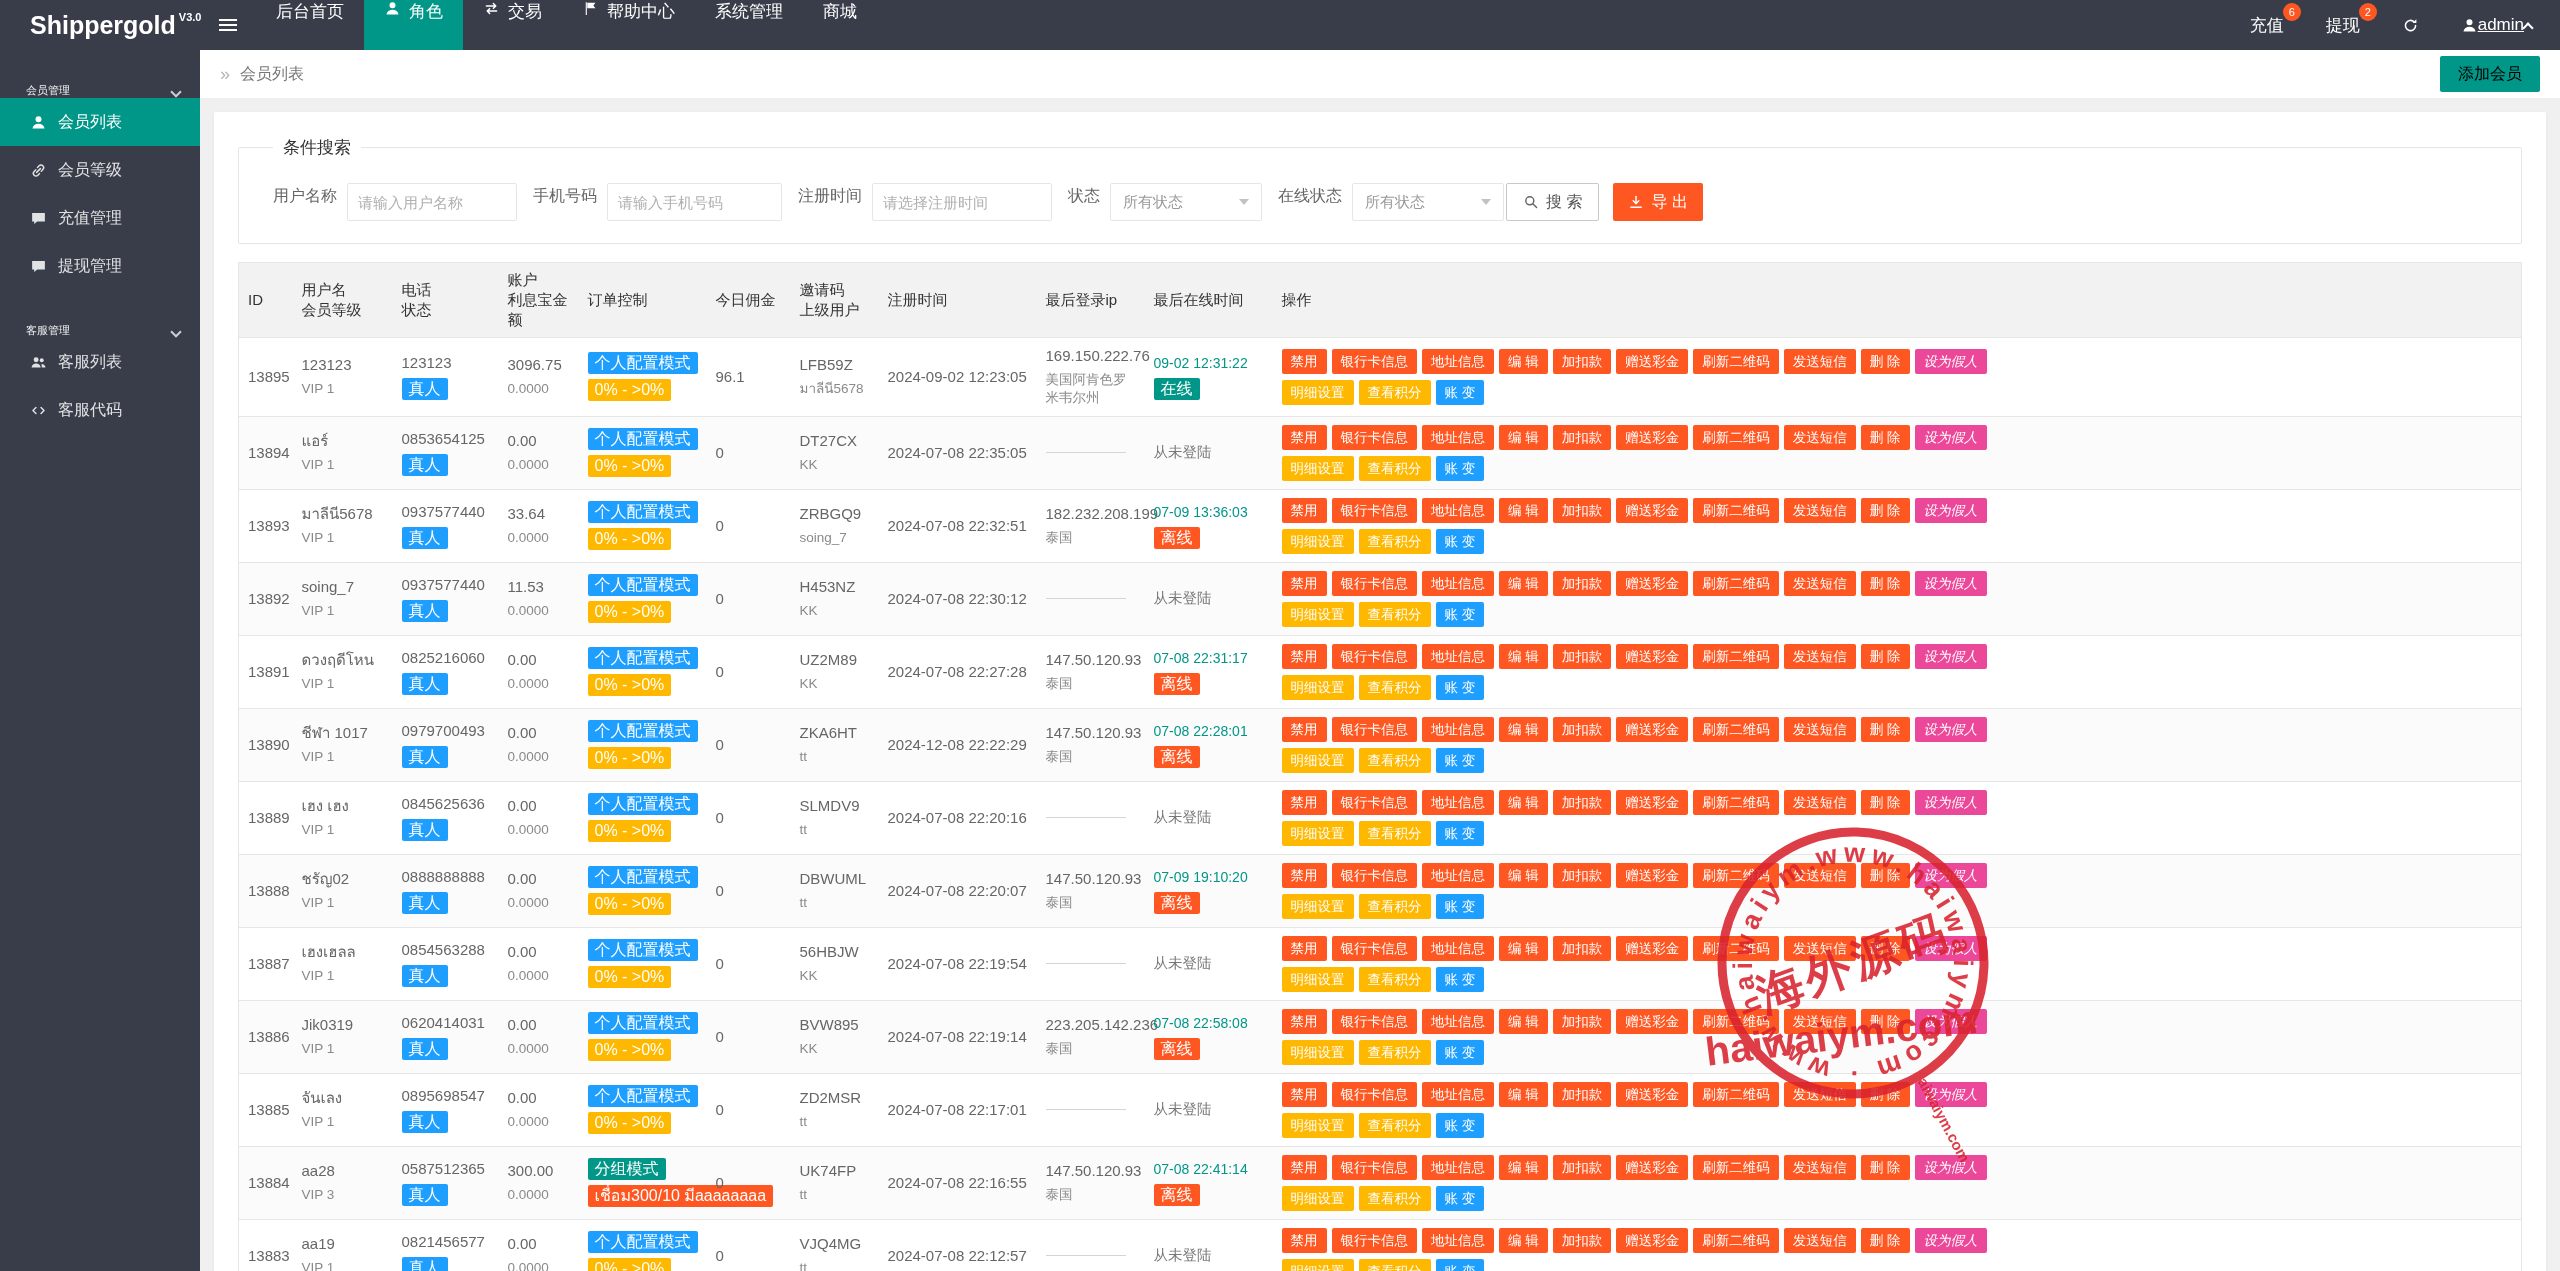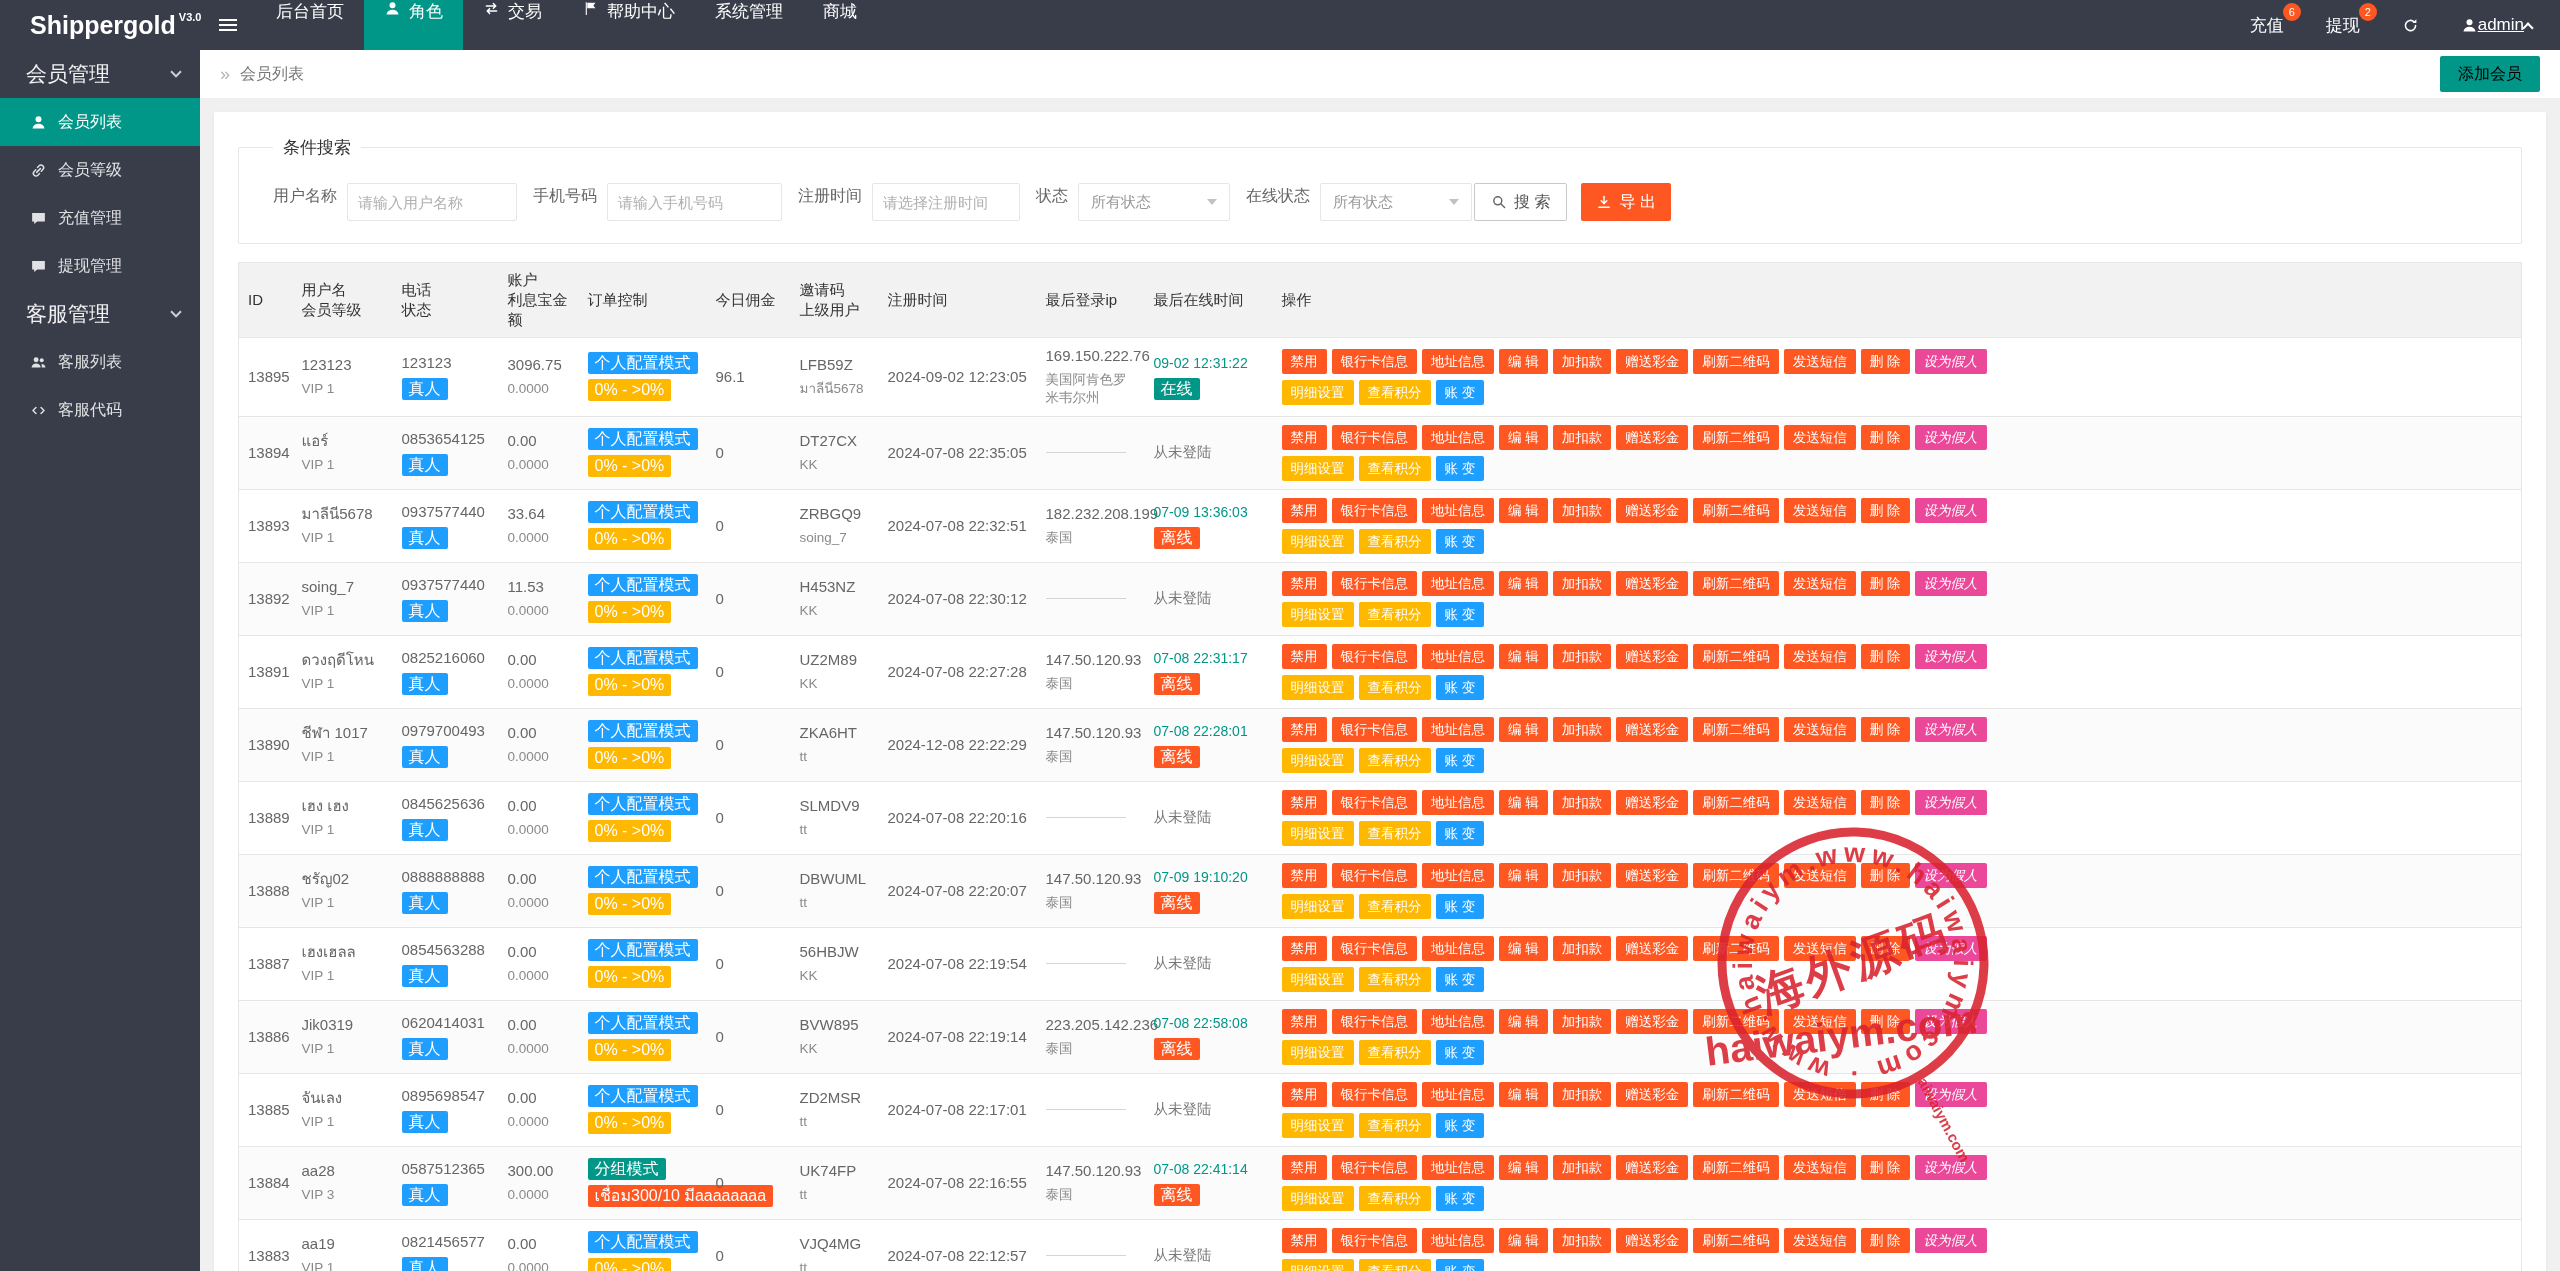--- a/index.html
+++ b/index.html
@@ -20,41 +20,41 @@
 .nav-right{margin-left:auto;display:flex;align-items:center;gap:42px;padding-right:28px;color:#fff;font-size:17px;}
 .nav-chip{position:relative;cursor:pointer;}
 .chip-badge{position:absolute;top:-11px;right:-17px;min-width:18px;height:18px;border-radius:9px;background:#FF5722;color:#fff;font-size:11px;line-height:18px;text-align:center;padding:0 5px;}
 .nav-user{display:flex;align-items:center;gap:0;cursor:pointer;text-decoration:underline;}
 .chev{display:inline-block;width:8px;height:8px;border-right:2px solid currentColor;border-bottom:2px solid currentColor;}
 .chev-up{transform:rotate(-135deg);position:relative;top:3px;}
 .chev-down{transform:rotate(45deg);position:relative;top:-2px;color:rgba(255,255,255,.75);}
 
 
 .sidebar{position:absolute;top:50px;left:0;width:200px;bottom:0;background:#393D49;z-index:10;}
-.side-header{height:48px;display:flex;align-items:center;justify-content:space-between;padding:0 20px 0 26px;color:#f2f2f2;font-size:21px;cursor:pointer;}
+.side-header{height:48px;display:flex;align-items:flex-end;justify-content:space-between;padding:0 20px 0 26px;color:#f2f2f2;font-size:11px;cursor:pointer;}
 .side-item{height:48px;display:flex;align-items:center;gap:11px;padding-left:30px;color:rgba(255,255,255,.85);font-size:16px;cursor:pointer;}
 .side-item.active{background:#009688;color:#fff;}
 .sicon{width:17px;height:17px;flex:0 0 17px;}
 
 
 .main{position:absolute;left:200px;top:50px;right:0;bottom:0;overflow:hidden;background:#f0f0f0;}
 .crumb-bar{height:48px;background:#fff;display:flex;align-items:center;padding:0 20px;}
 .crumb-sep{color:#b5b5b5;font-size:18px;margin-right:10px;}
 .crumb-current{color:#777;font-size:16px;}
 .add-btn{margin-left:auto;height:36px;line-height:36px;padding:0 18px;background:#009688;color:#000000;border:none;border-radius:2px;font-size:16px;cursor:pointer;}
 .card{margin:14px;background:#fff;border-radius:2px;padding:24px 24px 0;height:1210px;box-shadow:0 1px 3px rgba(0,0,0,.06);}
 
 
 .search-field{border:1px solid #e6e6e6;border-radius:2px;padding:24px 18px 22px;margin-bottom:18px;}
 .search-field legend{margin-left:16px;padding:0 10px;font-size:17px;color:#333;}
 .form-row{display:flex;align-items:center;}
 .f-label{font-size:16px;color:#666;margin:0 10px 12px 16px;white-space:nowrap;}
 .f-input{height:38px;border:1px solid #e6e6e6;border-radius:2px;padding:0 10px;font-size:15px;color:#666;outline:none;}
 .f-input::placeholder{color:#b0b0b0;}
-.in-user{width:170px;}.in-phone{width:175px;}.in-time{width:148px;}
+.in-user{width:170px;}.in-phone{width:175px;}.in-time{width:180px;}
 .f-select{height:38px;border:1px solid #e6e6e6;border-radius:2px;display:flex;align-items:center;justify-content:space-between;padding:0 12px;color:#999;font-size:15px;cursor:pointer;background:#fff;}
 .sel-status{width:152px;}.sel-online{width:152px;}
 .caret-down{width:0;height:0;border-left:5px solid transparent;border-right:5px solid transparent;border-top:6px solid #c2c2c2;}
 .search-btn{height:38px;display:flex;align-items:center;gap:7px;padding:0 16px;margin-left:2px;background:#fff;border:1px solid #C9C9C9;border-radius:2px;font-size:16px;color:#555;cursor:pointer;}
 .search-btn .bicon{color:#666;}
 .export-btn{height:38px;display:flex;align-items:center;gap:7px;padding:0 15px;margin-left:14px;background:#FF5722;border:none;border-radius:2px;font-size:16px;color:#fff;cursor:pointer;}
 .bicon{width:16px;height:16px;}
 
 
 .member-table{width:100%;border-collapse:collapse;table-layout:fixed;border:1px solid #e6e6e6;}

